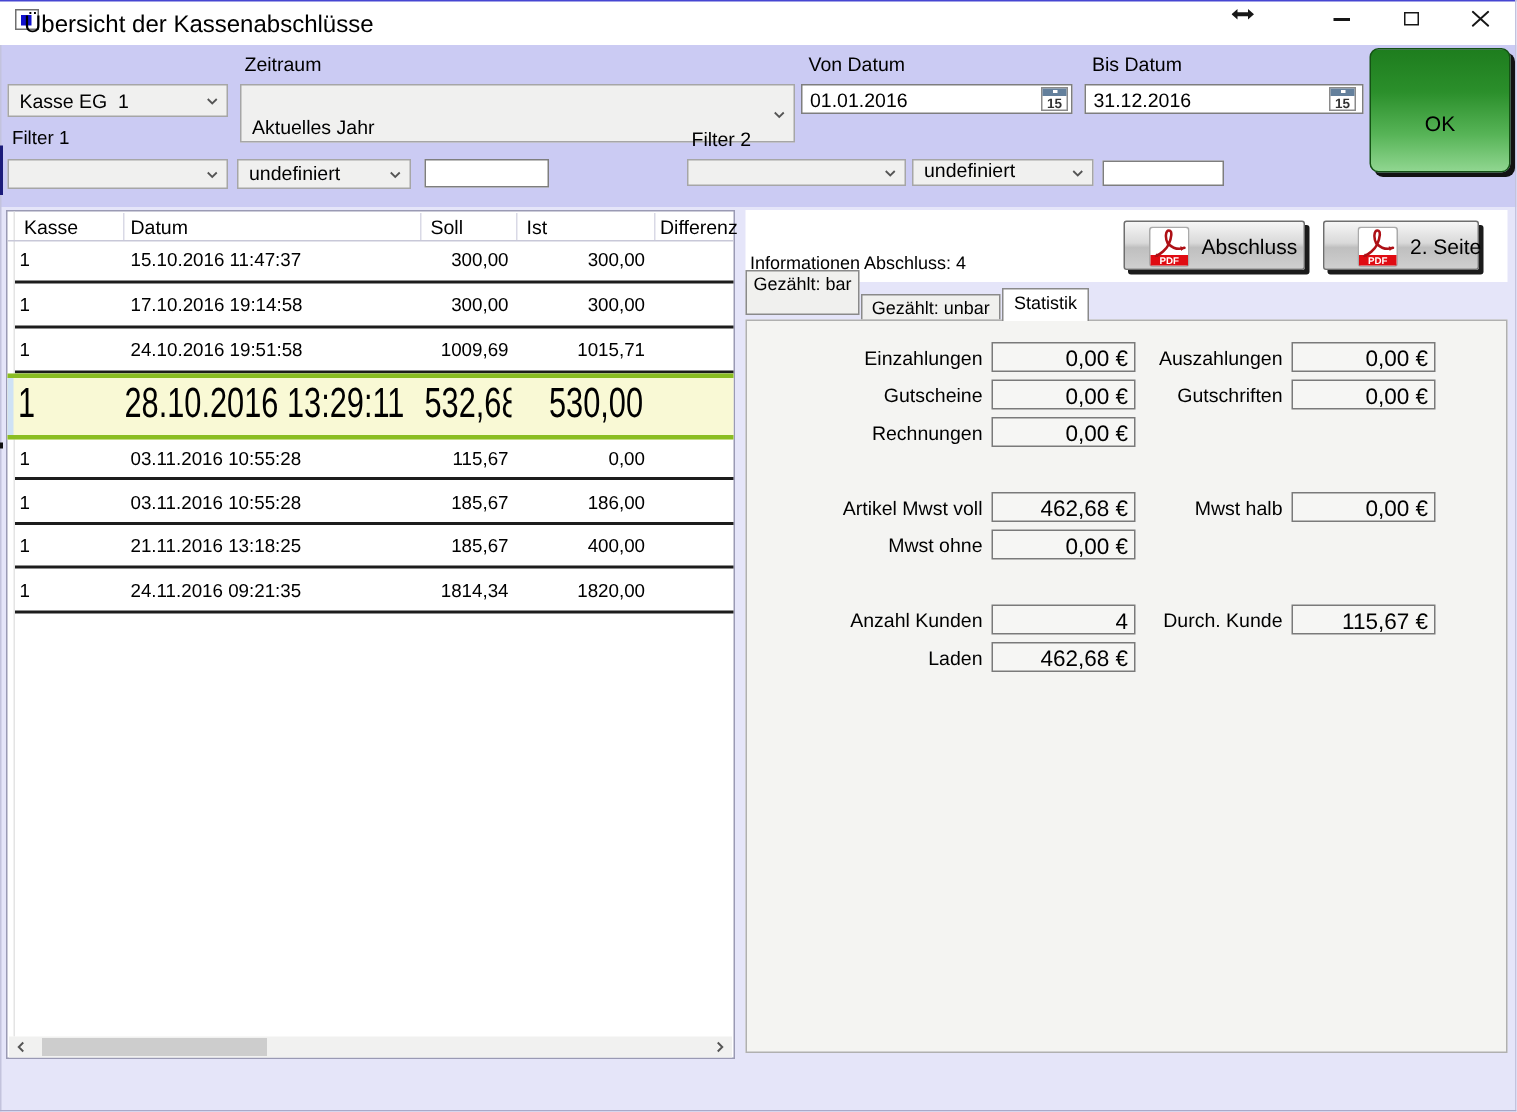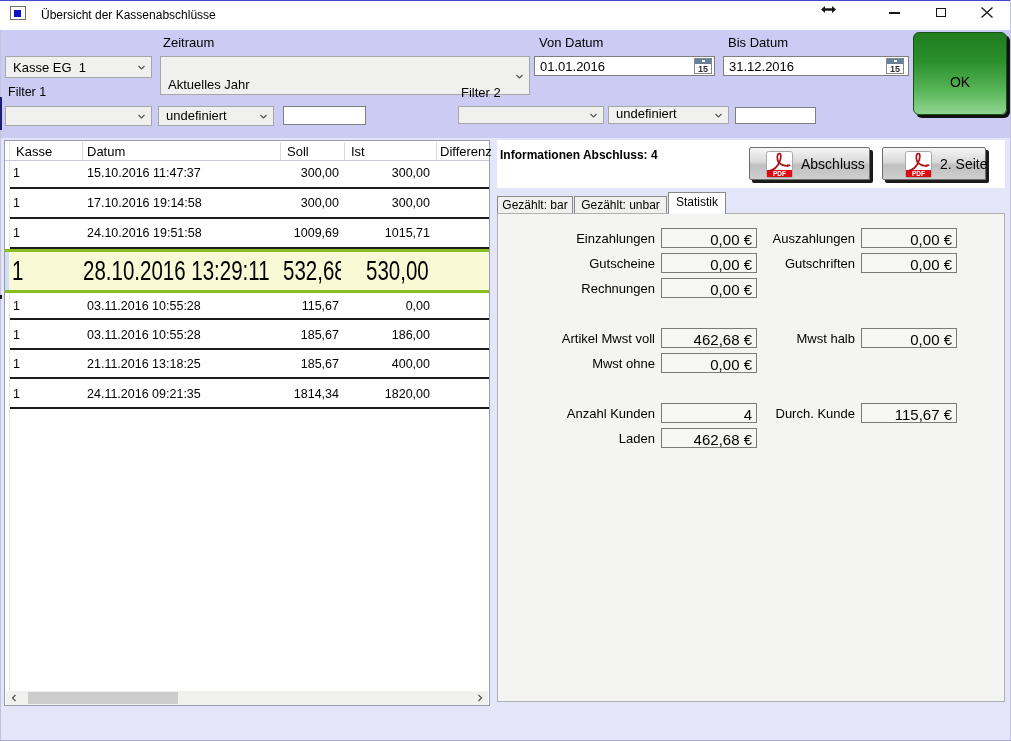--- a/index.html
+++ b/index.html
@@ -20,21 +20,21 @@
 .pdfbtn{position:absolute;width:121px;height:33px;background:linear-gradient(180deg,#f6f6f6 0%,#d9d9d9 45%,#bfbfbf 55%,#cfcfcf 100%);border:1px solid #6e6e6e;box-shadow:3px 3px 0 #1b1b1b;border-radius:2px}
 .pdfbtn .cap{position:absolute;left:51px;top:8px;font-size:14px;white-space:nowrap}
 .big{font-size:20.5px;white-space:nowrap;transform:scaleY(1.37);transform-origin:50% 50%}
 .tab{position:absolute;background:#f0f0ee;border:1px solid #8a8a8a;font-size:12px;text-align:center}
 </style></head>
 <body>
 
 <div class="abs" style="left:0;top:0;width:1011px;height:30px;background:#fff;border-top:1px solid #4646d2"></div>
 <div class="abs" style="left:10px;top:6px;width:16px;height:14px;background:#fff;border:1px solid #707070"></div>
 <div class="abs" style="left:14px;top:10px;width:7px;height:7px;background:#1111cc"></div>
-<div class="lbl" style="left:41px;top:8px;font-size:12px">Übersicht der Kassenabschlüsse</div>
+<div class="lbl" style="left:16px;top:8px;font-size:16px">Übersicht der Kassenabschlüsse</div>
 <svg class="abs" style="left:821px;top:5px" width="15" height="9">
     <path d="M0 4.5 L4 1 L4 3.2 L11 3.2 L11 1 L15 4.5 L11 8 L11 5.8 L4 5.8 L4 8 Z" fill="#171717"></path>
   </svg>
 <div class="abs" style="left:889px;top:12px;width:11px;height:2px;background:#171717"></div>
 <div class="abs" style="left:936px;top:8px;width:10px;height:9px;border:1px solid #171717"></div>
 <svg class="abs" style="left:981px;top:7px" width="12" height="11">
     <path d="M0.5 0.5 L11.5 10.5 M11.5 0.5 L0.5 10.5" stroke="#171717" stroke-width="1.3"></path>
   </svg>
 
 <div class="abs" style="left:0;top:30px;width:1011px;height:108px;background:#cbcbf3"></div>
@@ -169,21 +169,21 @@
   <div class="abs" style="left:23px;top:551px;width:150px;height:12px;background:#cdcdcd"></div>
   <svg class="abs" style="left:5px;top:553px" width="8" height="8">
       <path d="M5.5 1 L2.5 4 L5.5 7" fill="none" stroke="#555" stroke-width="1.3"></path>
     </svg>
   <svg class="abs" style="left:471px;top:553px" width="8" height="8">
       <path d="M2.5 1 L5.5 4 L2.5 7" fill="none" stroke="#555" stroke-width="1.3"></path>
     </svg>
 </div>
 
 <div class="abs" style="left:497px;top:140px;width:508px;height:48px;background:#fff"></div>
-<div class="lbl" style="left:500px;top:148px;font-weight:bold;font-size:12px">Informationen Abschluss: 4</div>
+<div class="lbl" style="left:500px;top:168px;font-weight:normal;font-size:12px">Informationen Abschluss: 4</div>
 
 <div class="pdfbtn" style="left:749px;top:147px">
   <svg class="abs" style="left:16px;top:3px" width="27" height="27" viewBox="0 0 27 27">
     <rect x="0.5" y="0.5" width="26" height="26" rx="2" fill="#fff" stroke="#aaa"></rect>
     <rect x="1" y="19" width="25" height="7" fill="#e00b12"></rect>
     <text x="13.5" y="25" font-size="6.5" font-weight="bold" fill="#fff" text-anchor="middle" font-family="Liberation Sans">PDF</text>
     <path d="M12.6 11.5 C10.6 8 10.9 2.6 13.3 2.6 C15.9 2.6 14.9 8 13.1 12 C11.4 15.4 7.6 18.6 4.6 19.6 M13.1 11.8 C15.9 14.4 19.8 15.6 23.6 14.2" fill="none" stroke="#ae1016" stroke-width="1.7" stroke-linecap="round"></path>
     <path d="M4.2 19.9 L6.4 20.6 L5.0 17.8 Z M23.7 14.1 L21.5 16.4 L20.8 13.2 Z" fill="#ae1016"></path>
   </svg>
   <span class="cap">Abschluss</span>
@@ -192,21 +192,21 @@
   <svg class="abs" style="left:22px;top:3px" width="27" height="27" viewBox="0 0 27 27">
     <rect x="0.5" y="0.5" width="26" height="26" rx="2" fill="#fff" stroke="#aaa"></rect>
     <rect x="1" y="19" width="25" height="7" fill="#e00b12"></rect>
     <text x="13.5" y="25" font-size="6.5" font-weight="bold" fill="#fff" text-anchor="middle" font-family="Liberation Sans">PDF</text>
     <path d="M12.6 11.5 C10.6 8 10.9 2.6 13.3 2.6 C15.9 2.6 14.9 8 13.1 12 C11.4 15.4 7.6 18.6 4.6 19.6 M13.1 11.8 C15.9 14.4 19.8 15.6 23.6 14.2" fill="none" stroke="#ae1016" stroke-width="1.7" stroke-linecap="round"></path>
     <path d="M4.2 19.9 L6.4 20.6 L5.0 17.8 Z M23.7 14.1 L21.5 16.4 L20.8 13.2 Z" fill="#ae1016"></path>
   </svg>
   <span class="cap" style="left:57px">2. Seite</span>
 </div>
 
-<div class="tab" style="left:497px;top:196px;width:76px;height:18px;padding-top:1px">Gezählt: bar</div>
+<div class="tab" style="left:497px;top:180px;width:76px;height:30px;padding-top:1px">Gezählt: bar</div>
 <div class="tab" style="left:574px;top:196px;width:93px;height:18px;padding-top:1px">Gezählt: unbar</div>
 <div class="tab" style="left:668px;top:192px;width:58px;height:22px;background:#fff;border-bottom:none;z-index:3;padding-top:2px">Statistik</div>
 
 <div class="abs" style="left:497px;top:213px;width:508px;height:489px;background:#f4f4f2;border:1px solid #b0b0b0"></div>
 
 <div class="flbl" style="left:495px;top:231px">Einzahlungen</div>
 <div class="fbox" style="left:661px;top:228px">0,00 €</div>
 <div class="flbl" style="left:695px;top:231px">Auszahlungen</div>
 <div class="fbox" style="left:861px;top:228px">0,00 €</div>
 

